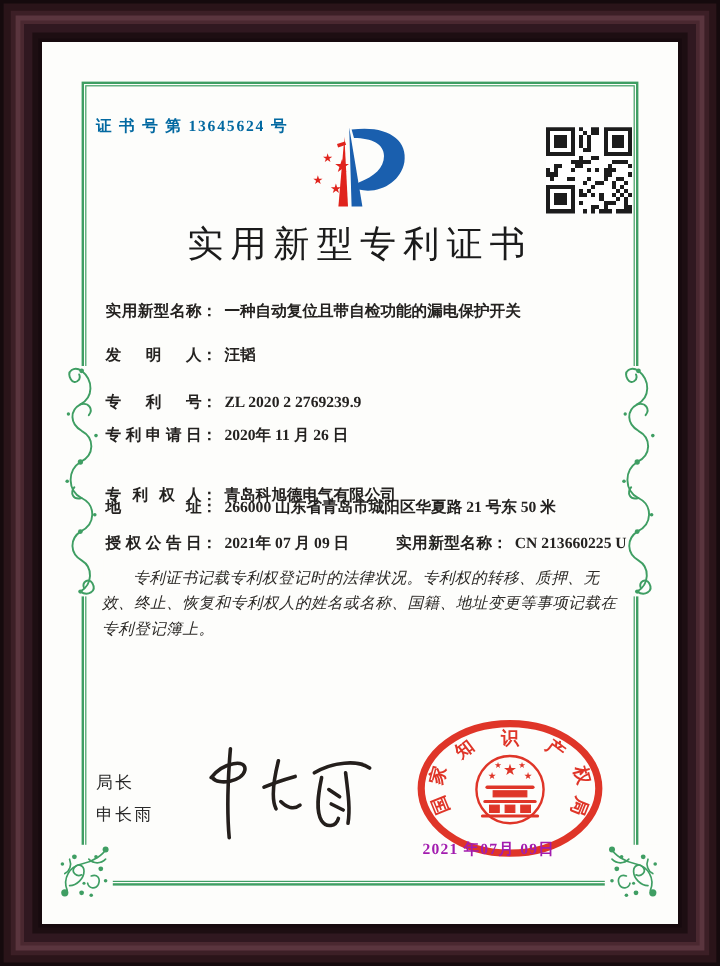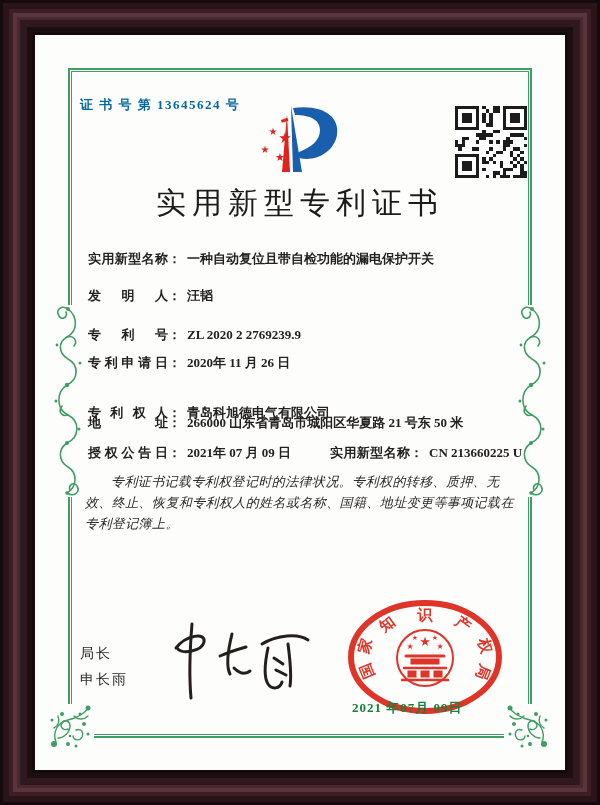--- a/index.html
+++ b/index.html
@@ -26,21 +26,21 @@
   .frow{position:absolute;left:0;white-space:nowrap;}
   .flabel{display:inline-block;width:80px;text-align:justify;text-align-last:justify;vertical-align:bottom;}
   .fcolon{margin-right:6px;}
   .fpair{display:inline-block;width:242px;}
   .paras{left:85px;top:471px;width:434px;font-size:13px;line-height:21px;color:#2b2926;
          font-style:italic;letter-spacing:0.4px;}
   .paras p{margin:0;text-indent:2em;}
   .officer{left:80px;top:641px;font-family:Liberation Mono, monospace;
            font-size:14px;color:#2a2a2a;line-height:26px;letter-spacing:2px;}
   .sigwrap{left:152px;top:618px;}
-  .sealdate{left:352px;top:699px;font-size:13px;font-weight:bold;color:#15803d;letter-spacing:1px;}
+  .sealdate{left:352px;top:699px;font-size:13px;font-weight:bold;color:#a21caf;letter-spacing:1px;}
   .qrwrap{left:455px;top:106px;width:72px;height:72px;background:#fff;}
   .ornament{background:#fdfdfb;}
   svg{display:block;}
 </style>
 </head>
 <body>
 
 <div class="stage">
   <div class="paper"></div>
 

